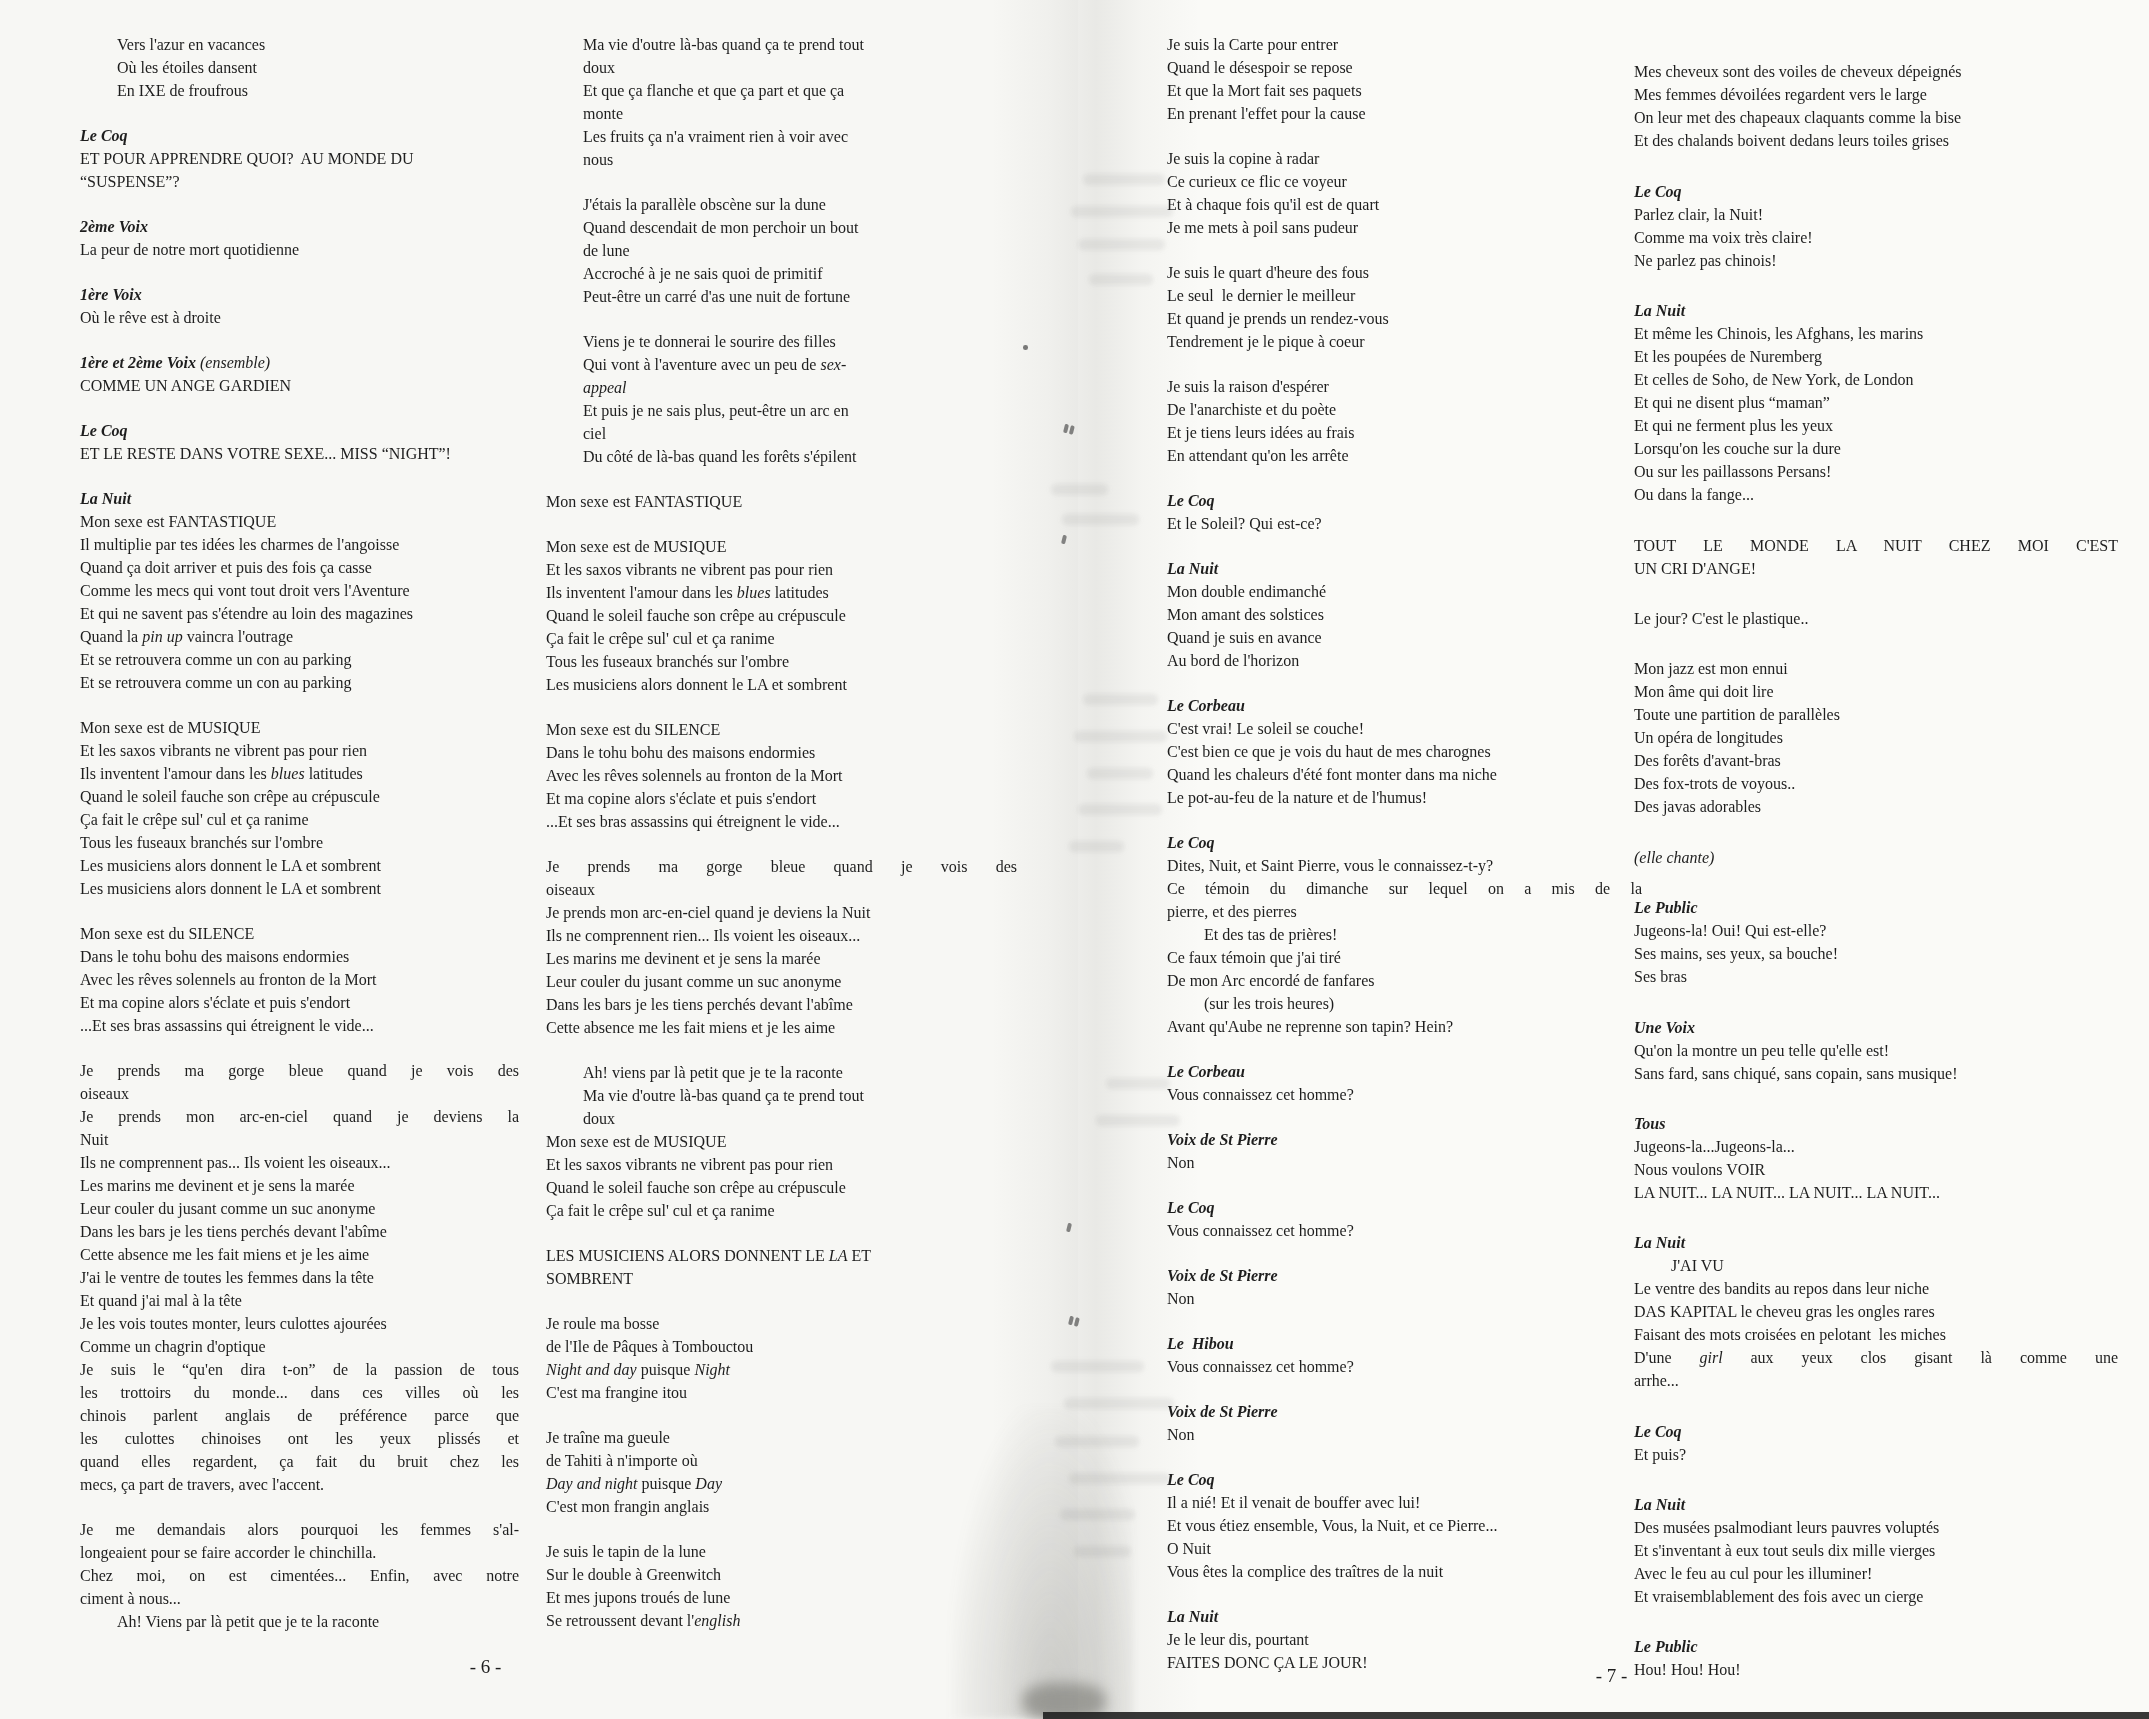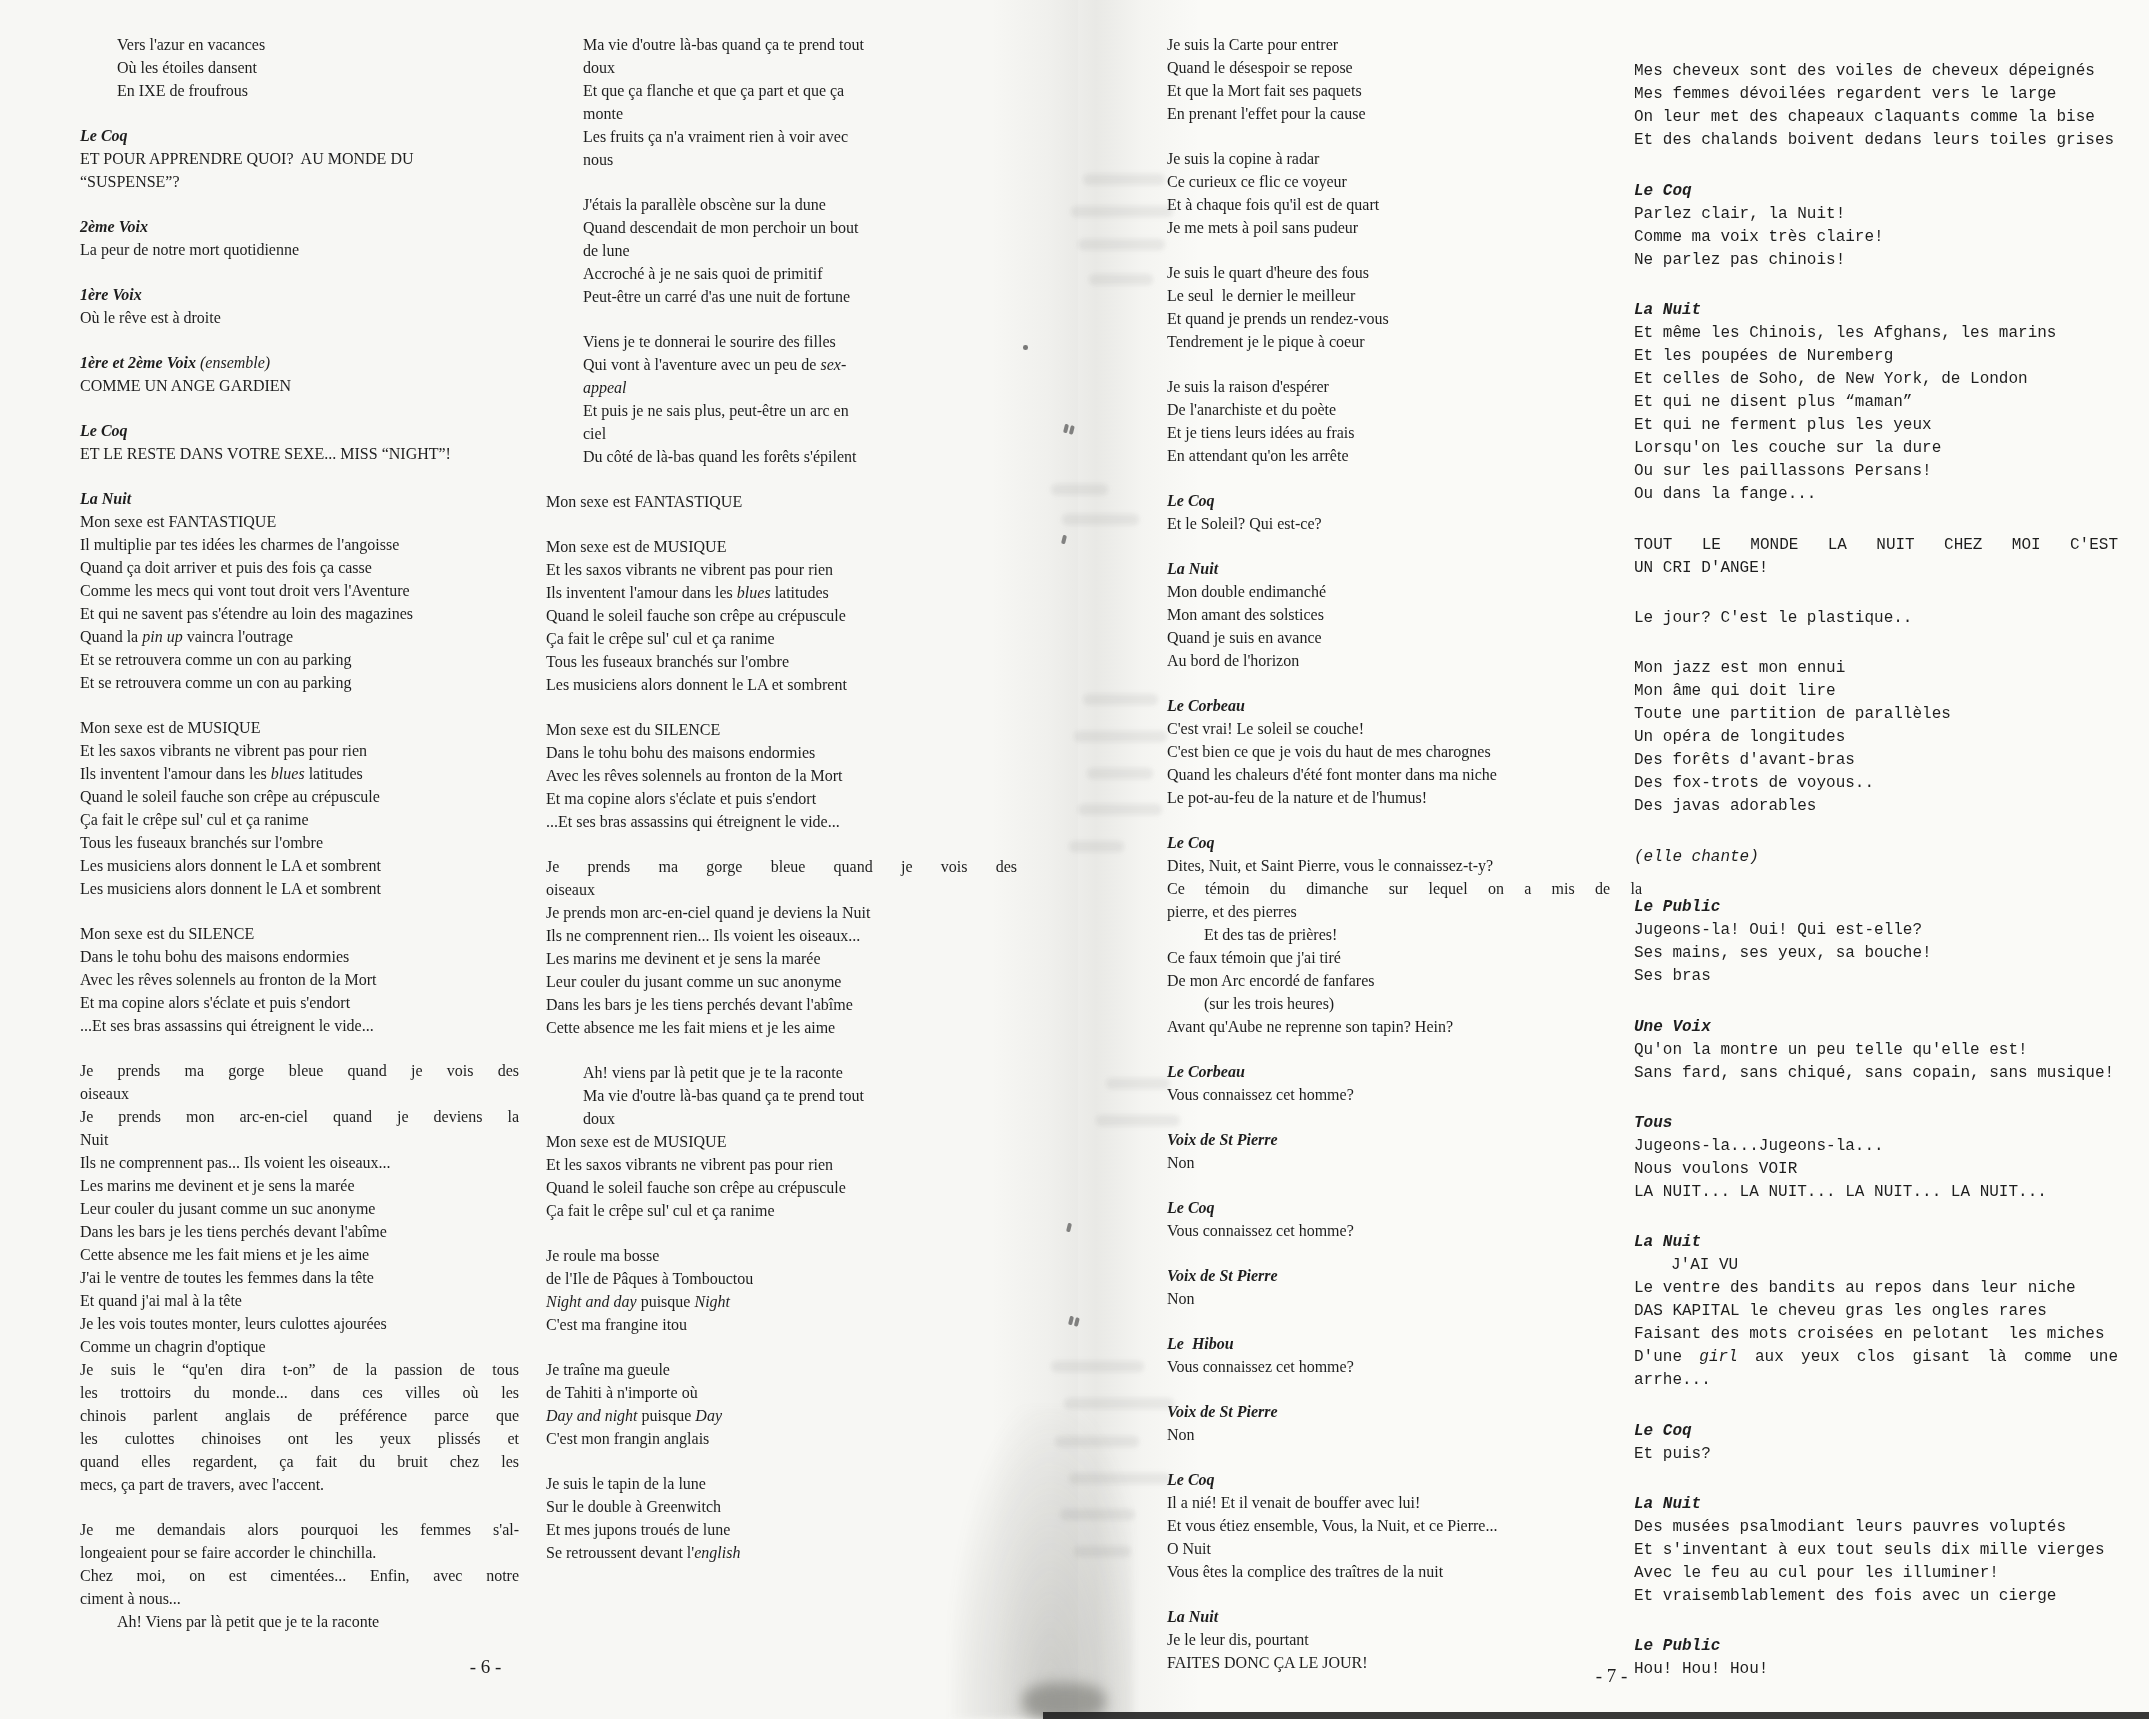--- a/index.html
+++ b/index.html
@@ -27,21 +27,21 @@
     background:#1c1c1c;opacity:.88;
   }
   .bottom-smudge{
     position:absolute;left:1022px;top:1683px;width:84px;height:37px;
     background:rgba(90,90,85,.45);filter:blur(6.4px);border-radius:40%;
   }
   .column{position:absolute;top:33px;font-size:16px;line-height:23px;}
   #col1{left:80px;width:439px;}
   #col2{left:546px;width:471px;}
   #col3{left:1167px;width:475px;}
-  #col4{left:1634px;width:484px;font-family:Liberation Mono, monospace;}
+  #col4{left:1634px;width:484px;}
   .block{margin-top:22px;}
   .block:first-child{margin-top:0;}
   #col4 .block{margin-top:27.4px;}
   .line{white-space:pre-wrap;min-height:23px;}
   .line.ind{padding-left:37px;}
   .line.j{white-space:normal;text-align:justify;text-align-last:justify;}
   .speaker{font-weight:bold;font-style:italic;}
   .speaker .note{font-weight:normal;text-align:right;}
   .line i{font-style:italic;}
   .page-number{position:absolute;width:119px;text-align:center;font-size:19px;}
@@ -200,20 +200,24 @@
     <div class="block">
       <div class="line ind"><span>Ah! viens par là petit que je te la raconte</span></div>
       <div class="line ind"><span>Ma vie d'outre là-bas quand ça te prend tout</span></div>
       <div class="line ind"><span>doux</span></div>
       <div class="line"><span>Mon sexe est de MUSIQUE</span></div>
       <div class="line"><span>Et les saxos vibrants ne vibrent pas pour rien</span></div>
       <div class="line"><span>Quand le soleil fauche son crêpe au crépuscule</span></div>
       <div class="line"><span>Ça fait le crêpe sul' cul et ça ranime</span></div>
     </div>
     <div class="block">
+      <div class="line"><span>LES MUSICIENS ALORS DONNENT LE </span><i>LA</i><span> ET</span></div>
+      <div class="line"><span>SOMBRENT</span></div>
+    </div>
+    <div class="block">
       <div class="line"><span>Je roule ma bosse</span></div>
       <div class="line"><span>de l'Ile de Pâques à Tombouctou</span></div>
       <div class="line"><i>Night and day</i><span> puisque </span><i>Night</i></div>
       <div class="line"><span>C'est ma frangine itou</span></div>
     </div>
     <div class="block">
       <div class="line"><span>Je traîne ma gueule</span></div>
       <div class="line"><span>de Tahiti à n'importe où</span></div>
       <div class="line"><i>Day and night</i><span> puisque </span><i>Day</i></div>
       <div class="line"><span>C'est mon frangin anglais</span></div>

